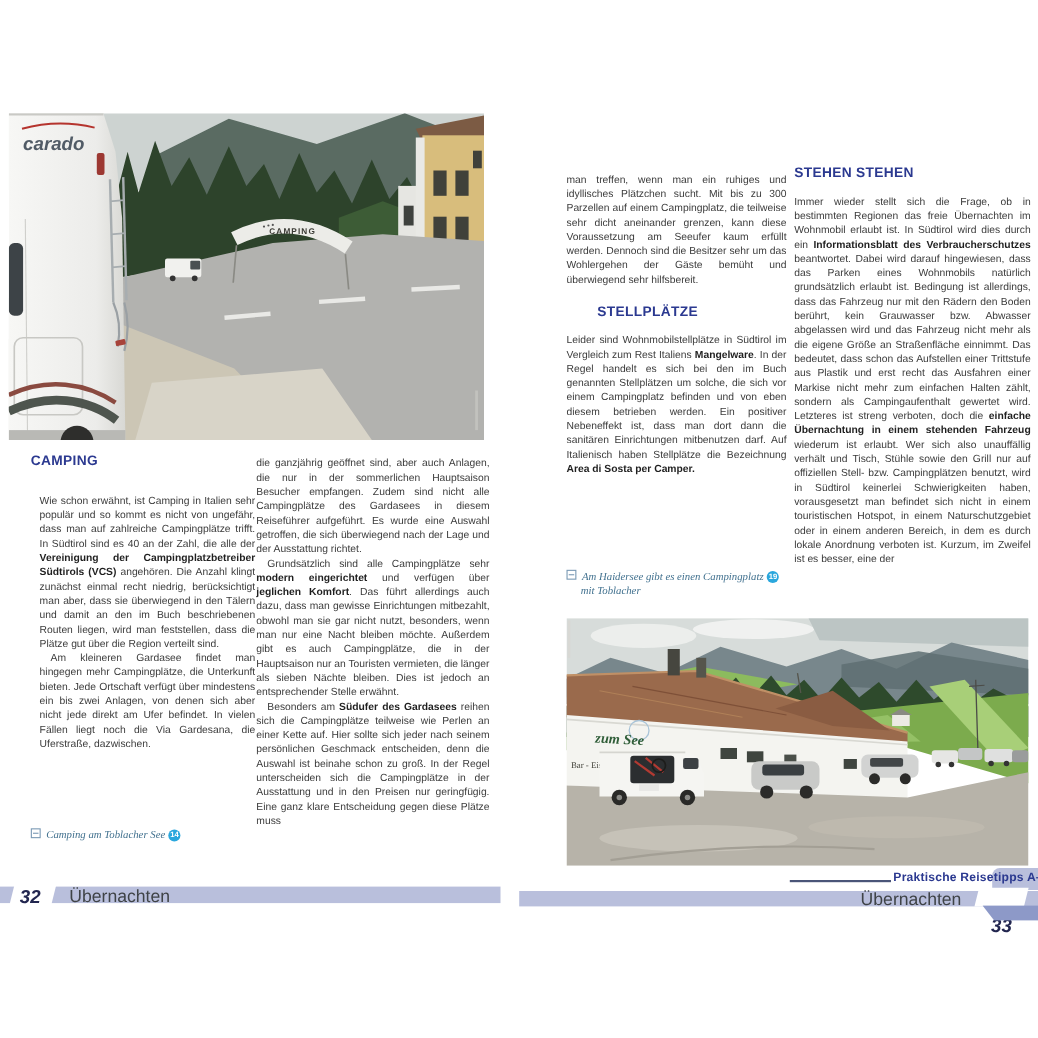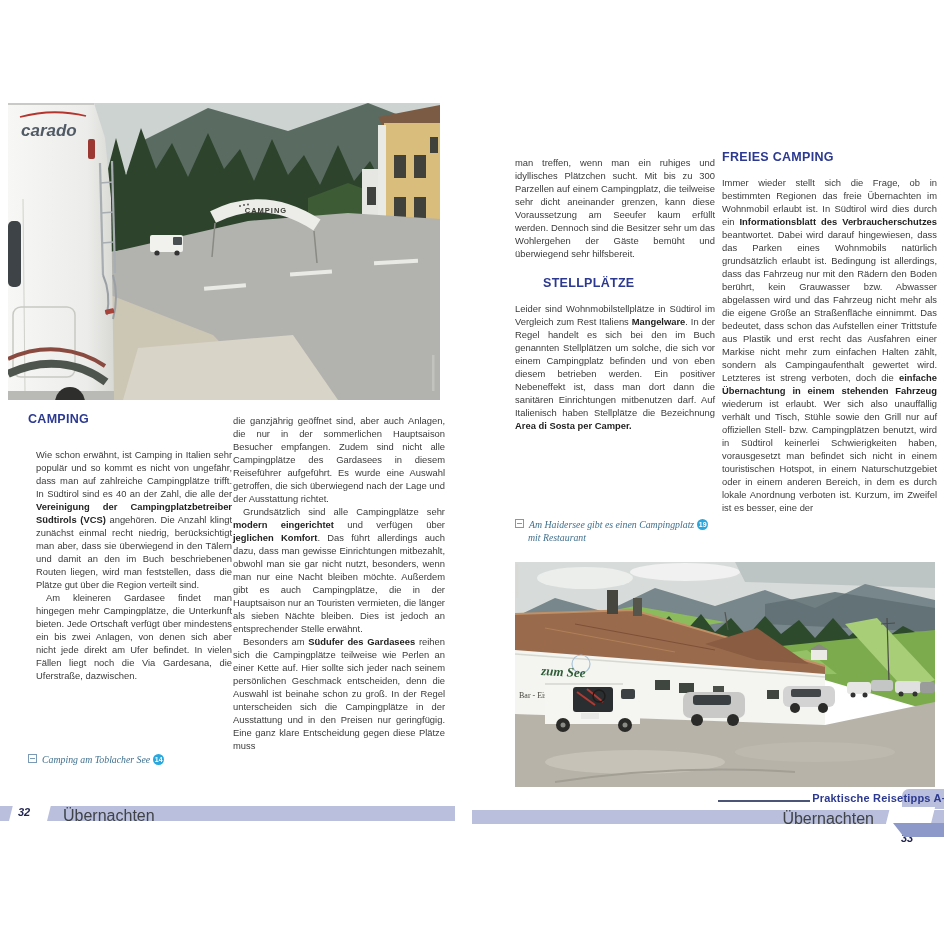--- a/index.html
+++ b/index.html
@@ -36,21 +36,21 @@
   }
   .badge{
     display:inline-block;width:11px;height:11px;border-radius:50%;
     background:#2aa7dd;color:#fff;font-style:normal;
     font-size:7px;font-weight:700;line-height:11px;text-align:center;
     vertical-align:1px;margin-left:3px;font-family:"Liberation Sans",sans-serif;
   }
   
   .band{background:#b9bfdc;}
   .pageno{
-    font-size:11px;font-weight:700;font-style:italic;color:#22264f;
+    font-size:17px;font-weight:700;font-style:italic;color:#22264f;
   }
   .foot-label{
     font-size:16px;color:#3f4347;
   }
   .chapter{
     font-size:11px;font-weight:700;color:#2b3990;letter-spacing:.2px;
     text-align:right;white-space:nowrap;
   }
   .skewbox{background:#ffffff;transform:skewX(-14deg);}
   .tab{
@@ -169,24 +169,24 @@
 <div class="col abs" style="left:515px;top:156px;width:200px;">
     <p>man treffen, wenn man ein ruhiges und idyllisches Plätzchen sucht. Mit bis zu 300 Parzellen auf einem Campingplatz, die teilweise sehr dicht aneinander grenzen, kann diese Voraussetzung am Seeufer kaum erfüllt werden. Dennoch sind die Besitzer sehr um das Wohlergehen der Gäste bemüht und überwiegend sehr hilfsbereit.</p>
   </div>
 <h2 class="sec-h abs" style="left:515px;top:276px;margin-left:28px;">STELLPLÄTZE</h2>
 <div class="col abs" style="left:515px;top:302px;width:200px;">
     <p>Leider sind Wohnmobilstellplätze in Südtirol im Vergleich zum Rest Italiens <b>Mangelware</b>. In der Regel handelt es sich bei den im Buch genannten Stellplätzen um solche, die sich vor einem Campingplatz befinden und von eben diesem betrieben werden. Ein positiver Nebeneffekt ist, dass man dort dann die sanitären Einrichtungen mitbenutzen darf. Auf Italienisch haben Stellplätze die Bezeichnung <b>Area di Sosta per Camper.</b></p>
   </div>
 
 <div class="caption abs" style="left:515px;top:518px;width:230px;">
   <div><span class="cap-marker"></span><span>Am Haidersee gibt es einen Campingplatz</span><span class="badge">19</span></div>
-  <div style="padding-left:13px;">mit Restaurant</div>
+  <div style="padding-left:13px;">mit Toblacher</div>
 </div>
 
-<h2 class="sec-h abs" style="left:722px;top:150px;">FREIES CAMPING</h2>
+<h2 class="sec-h abs" style="left:722px;top:150px;">STEHEN STEHEN</h2>
 <div class="col abs" style="left:722px;top:176px;width:215px;">
     <p>Immer wieder stellt sich die Frage, ob in bestimmten Regionen das freie Übernachten im Wohnmobil erlaubt ist. In Südtirol wird dies durch ein <b>Informationsblatt des Verbraucherschutzes</b> beantwortet. Dabei wird darauf hingewiesen, dass das Parken eines Wohnmobils natürlich grundsätzlich erlaubt ist. Bedingung ist allerdings, dass das Fahrzeug nur mit den Rädern den Boden berührt, kein Grauwasser bzw. Abwasser abgelassen wird und das Fahrzeug nicht mehr als die eigene Größe an Straßenfläche einnimmt. Das bedeutet, dass schon das Aufstellen einer Trittstufe aus Plastik und erst recht das Ausfahren einer Markise nicht mehr zum einfachen Halten zählt, sondern als Campingaufenthalt gewertet wird. Letzteres ist streng verboten, doch die <b>einfache Übernachtung in einem stehenden Fahrzeug</b> wiederum ist erlaubt. Wer sich also unauffällig verhält und Tisch, Stühle sowie den Grill nur auf offiziellen Stell- bzw. Campingplätzen benutzt, wird in Südtirol keinerlei Schwierigkeiten haben, vorausgesetzt man befindet sich nicht in einem touristischen Hotspot, in einem Naturschutzgebiet oder in einem anderen Bereich, in dem es durch lokale Anordnung verboten ist. Kurzum, im Zweifel ist es besser, eine der</p>
   </div>
 
 <svg class="abs" style="left:515px;top:562px;" width="420" height="225" viewBox="0 0 420 225">
   <g>
     <rect x="0" y="0" width="420" height="72" fill="#d7dcda"></rect>
     <ellipse cx="70" cy="16" rx="48" ry="11" fill="#eceeec"></ellipse>
     <ellipse cx="170" cy="10" rx="55" ry="9" fill="#f0f1f0"></ellipse>
     <polygon points="220,0 420,0 420,26 230,20" fill="#bcc5c4"></polygon>

